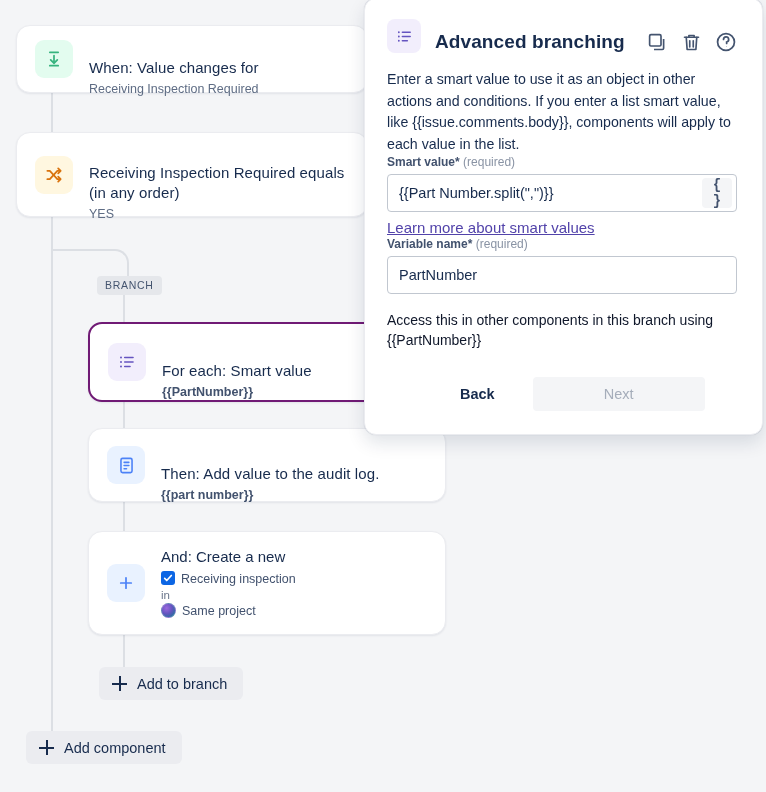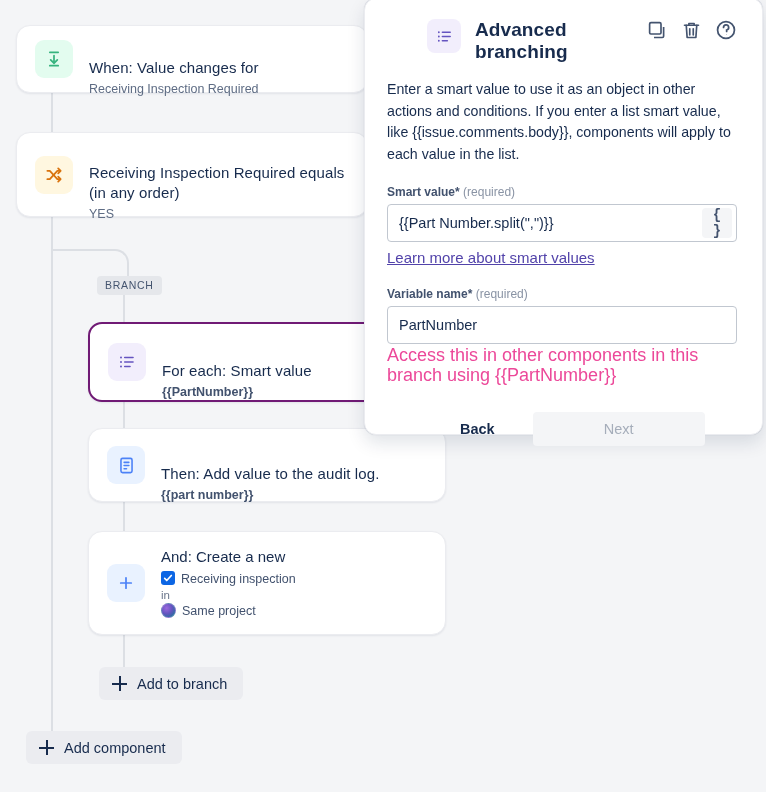--- a/index.html
+++ b/index.html
@@ -122,40 +122,40 @@
   
   #modal {
     position: absolute; left: 364px; top: -2px;
     width: 399px; height: 437px;
     background: #ffffff;
     border: 1px solid #ebecf0;
     border-radius: 12px;
     box-shadow: 0 8px 18px rgba(9,30,66,.12), 0 0 1px rgba(9,30,66,.2);
     padding: 20px 25px 0 22px;
   }
-  .mhead { display: flex; align-items: flex-start; margin-left: 40px; }
+  .mhead { display: flex; align-items: flex-end; }
   .mhead .ico {
     width: 34px; height: 34px; min-width: 34px; border-radius: 8px;
     background: #f2eefc; display: flex; align-items: center; justify-content: center;
     margin-right: 14px;
   }
   #modal-title {
     font-size: 19px; color: #172b4d; font-weight: bold; letter-spacing: .1px;
   }
   .mhead-actions {
     margin-left: auto; display: flex; align-items: center; gap: 13px;
   }
   .hicon { cursor: pointer; display: flex; align-items: center; }
 
   #modal-desc {
     margin-top: 16px; font-size: 14.2px; line-height: 21.5px; color: #172b4d;
   }
 
   .field-label {
-    margin-top: 20px; font-size: 12px; color: #42526e; font-weight: bold;
+    font-size: 12px; color: #42526e; font-weight: bold;
   }
   .field-label .star { color: #42526e; }
   .field-label .req { color: #8993a4; font-weight: normal; }
 
   .input-wrap { position: relative; margin-top: 5px; }
   .tinput {
     width: 100%; height: 38px;
     border: 1px solid #c1c7d0; border-radius: 4px;
     background: #ffffff;
     font-family: "Liberation Sans", sans-serif;
@@ -172,21 +172,21 @@
     font-family: "Liberation Mono", monospace;
     display: flex; align-items: center; justify-content: center;
     cursor: pointer;
   }
   #learn-link {
     display: inline-block; margin-top: 7px;
     font-size: 15px; color: #5243aa; text-decoration: underline;
     cursor: pointer;
   }
   #help-text {
-    margin-top: 1px; font-size: 18px; line-height: 20px; color: #ec4899;
+    margin-top: 16px; font-size: 14px; line-height: 20px; color: #0f172a;
   }
   .mfoot { display: flex; align-items: center; margin-top: 27px; }
   #back-button {
     background: none; border: none;
     font-family: "Liberation Sans", sans-serif;
     font-size: 14.5px; font-weight: bold; color: #172b4d;
     padding: 8px 18px; border-radius: 4px; cursor: pointer;
     margin-left: 55px;
   }
   #next-button {

